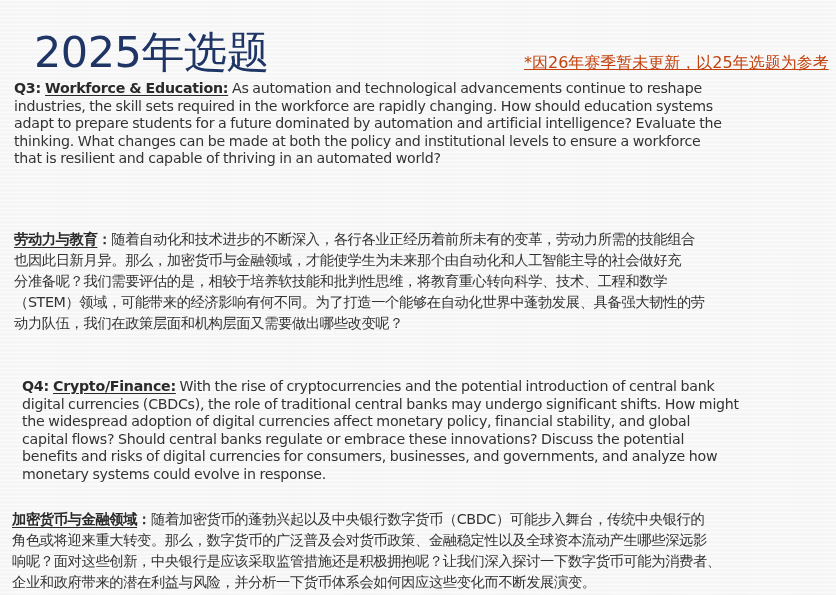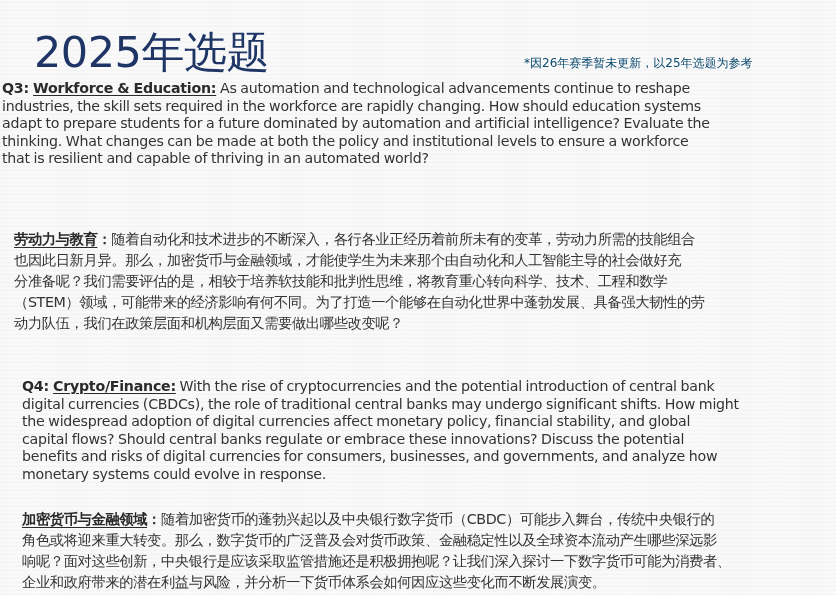--- a/index.html
+++ b/index.html
@@ -27,24 +27,25 @@
       color: #1f3566;
       font-family: "DejaVu Sans", sans-serif;
       letter-spacing: -0.5px;
       margin: 12px;
       font-weight: normal;
     }
     .note {
       position: absolute;
       left: 524px;
       top: 55px;
-      font-size: 12px;
+      font-size: 16px;
       line-height: 16px;
-      color: #0c4a6e;
+      color: #c2410c;
       white-space: nowrap;
+      text-decoration: underline;
     }
     .block {
       position: absolute;
       color: #333333;
     }
     .en {
       font-family: "DejaVu Sans", sans-serif;
       font-size: 14.2px;
       line-height: 17.6px;
       letter-spacing: -0.25px;
@@ -73,24 +74,24 @@
       color: #2a2a2a;
       font-family: Liberation Serif, serif;
     }
     .zh-colon {
       font-weight: bold;
     }
     .line {
       display: block;
       white-space: nowrap;
     }
-    #q3-en { left: 2px; top: 80px; width: 800px; }
+    #q3-en { left: 14px; top: 80px; width: 800px; }
     #q3-zh { left: 14px; top: 229px; width: 800px; }
     #q4-en { left: 22px; top: 378px; width: 800px; }
-    #q4-zh { left: 22px; top: 509px; width: 800px; }
+    #q4-zh { left: 12px; top: 509px; width: 800px; }
   </style>
 </head>
 <body>
 
 <h1 class="title">2025年选题</h1>
 <div class="note">*因26年赛季暂未更新，以25年选题为参考</div>
 
 <div class="block en" id="q3-en">
   <span class="line"><span class="q-label">Q3: </span><span class="q-topic">Workforce &amp; Education:</span><span> As automation and technological advancements continue to reshape</span></span>
   <span class="line">industries, the skill sets required in the workforce are rapidly changing. How should education systems</span>

